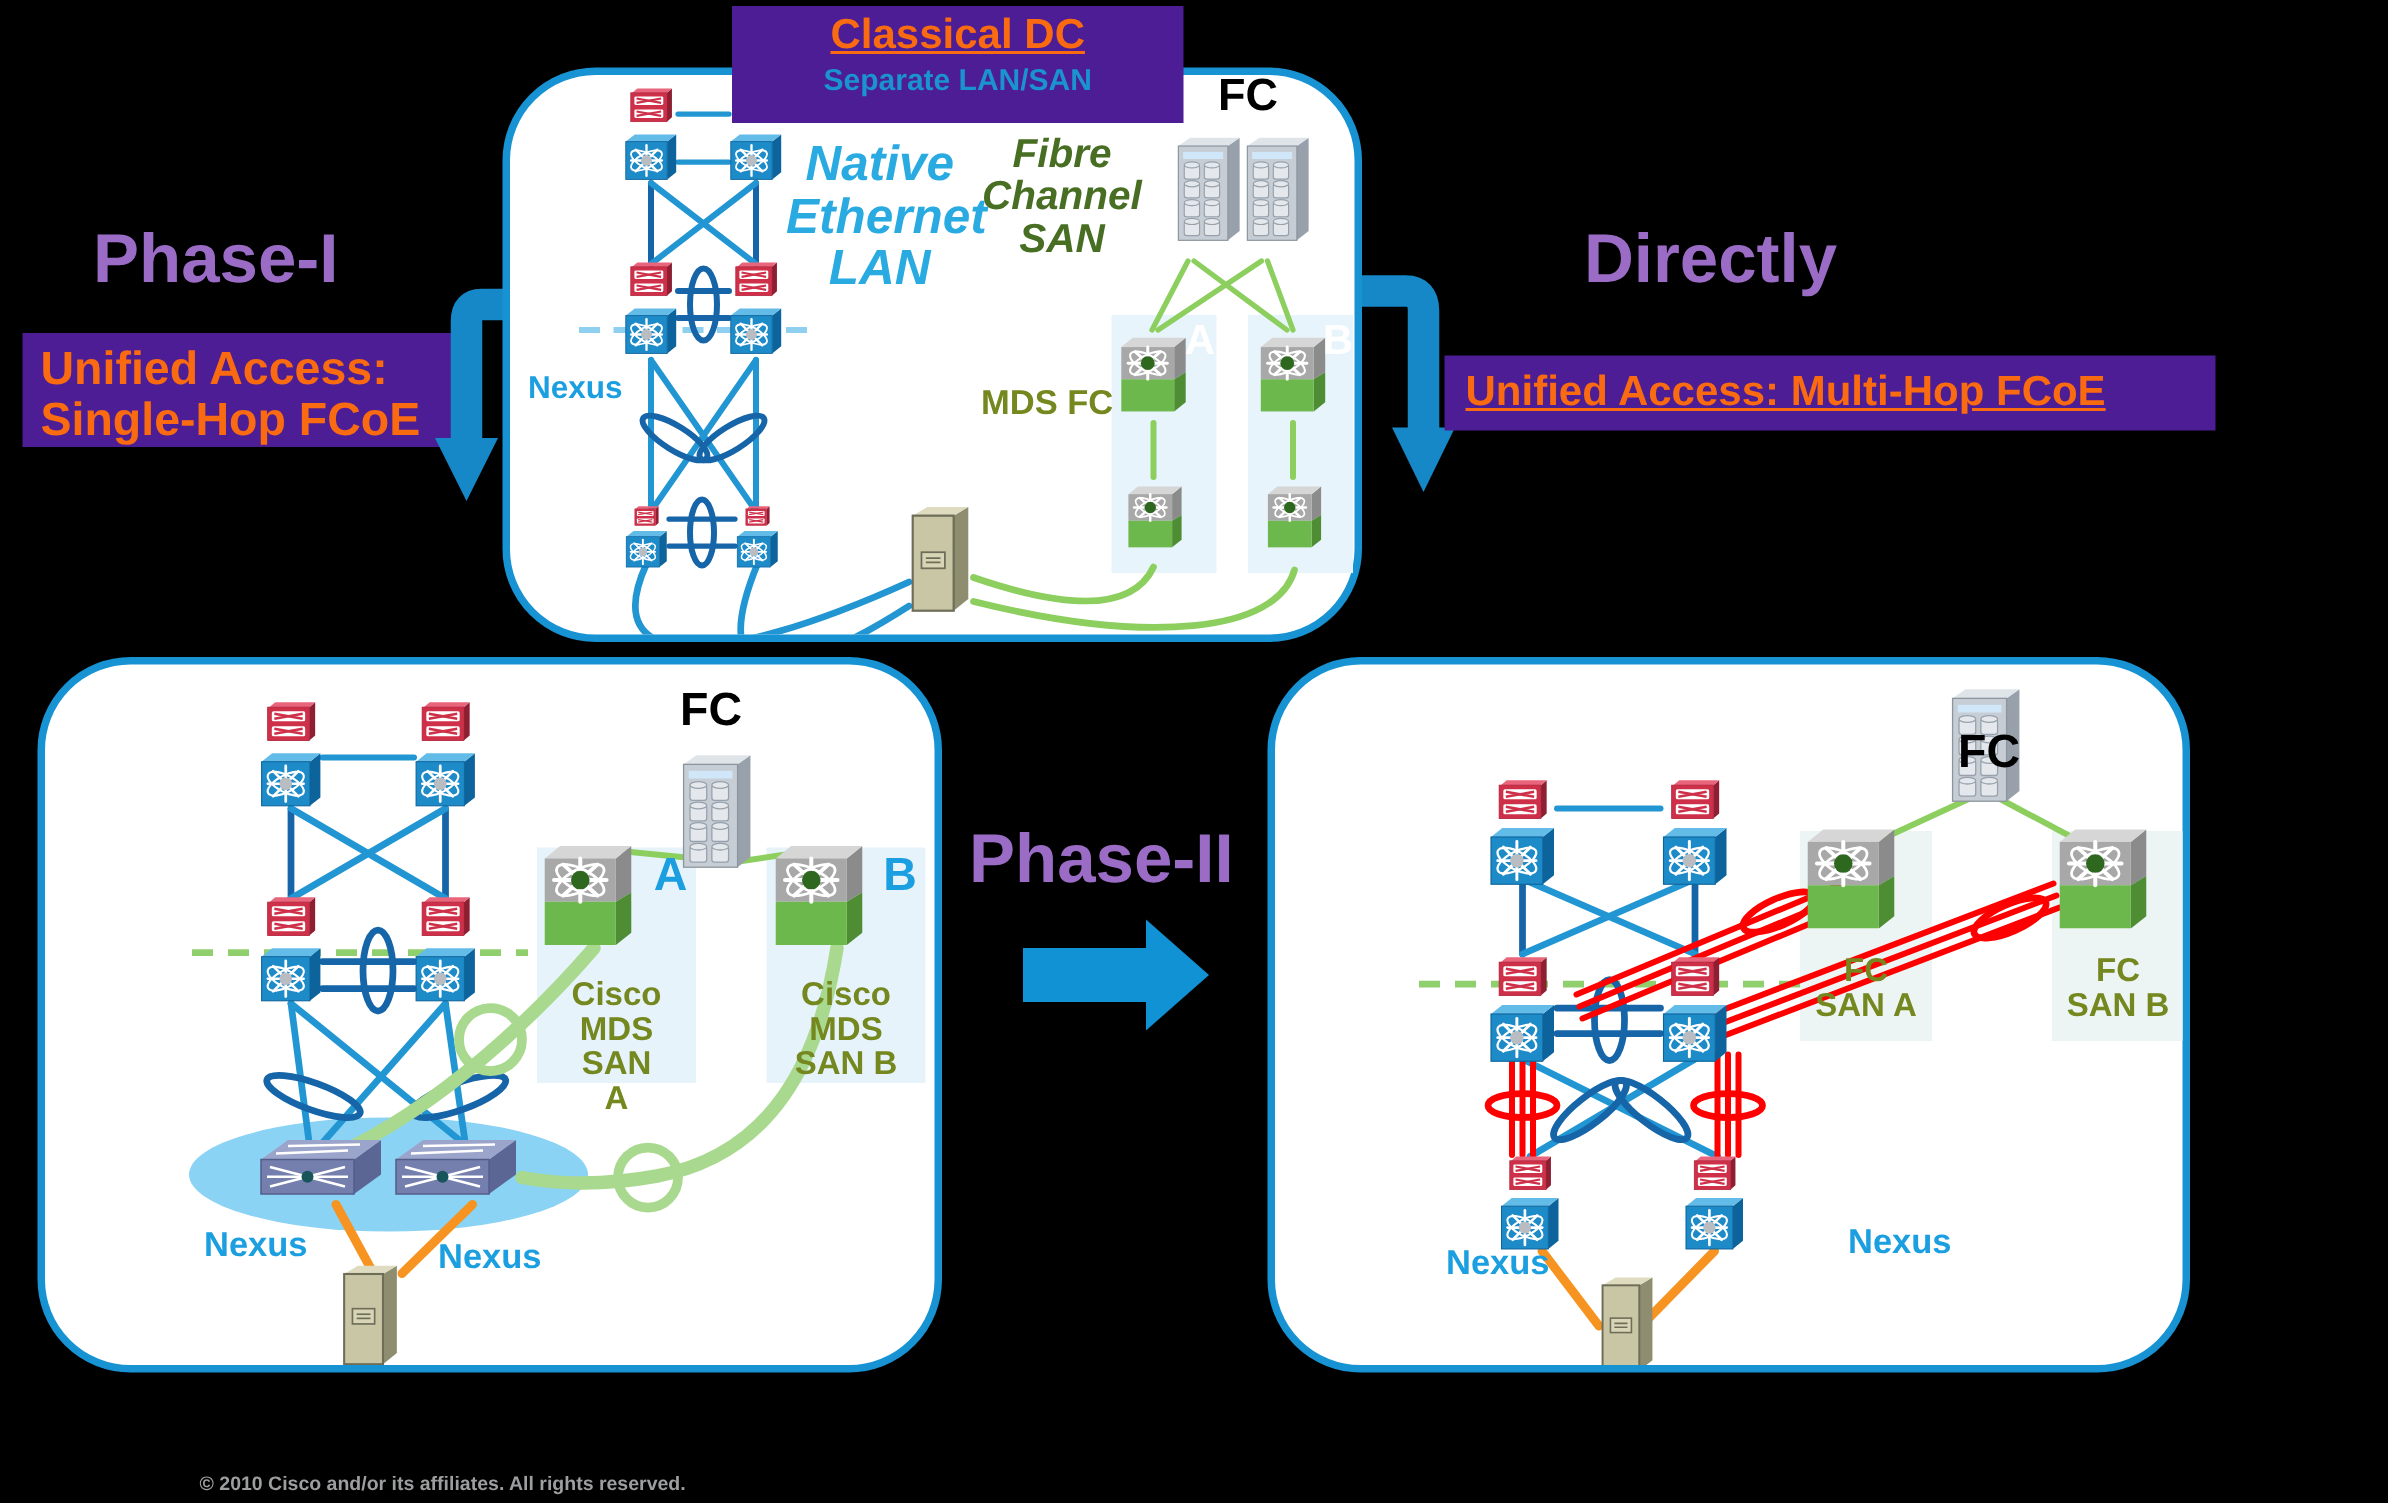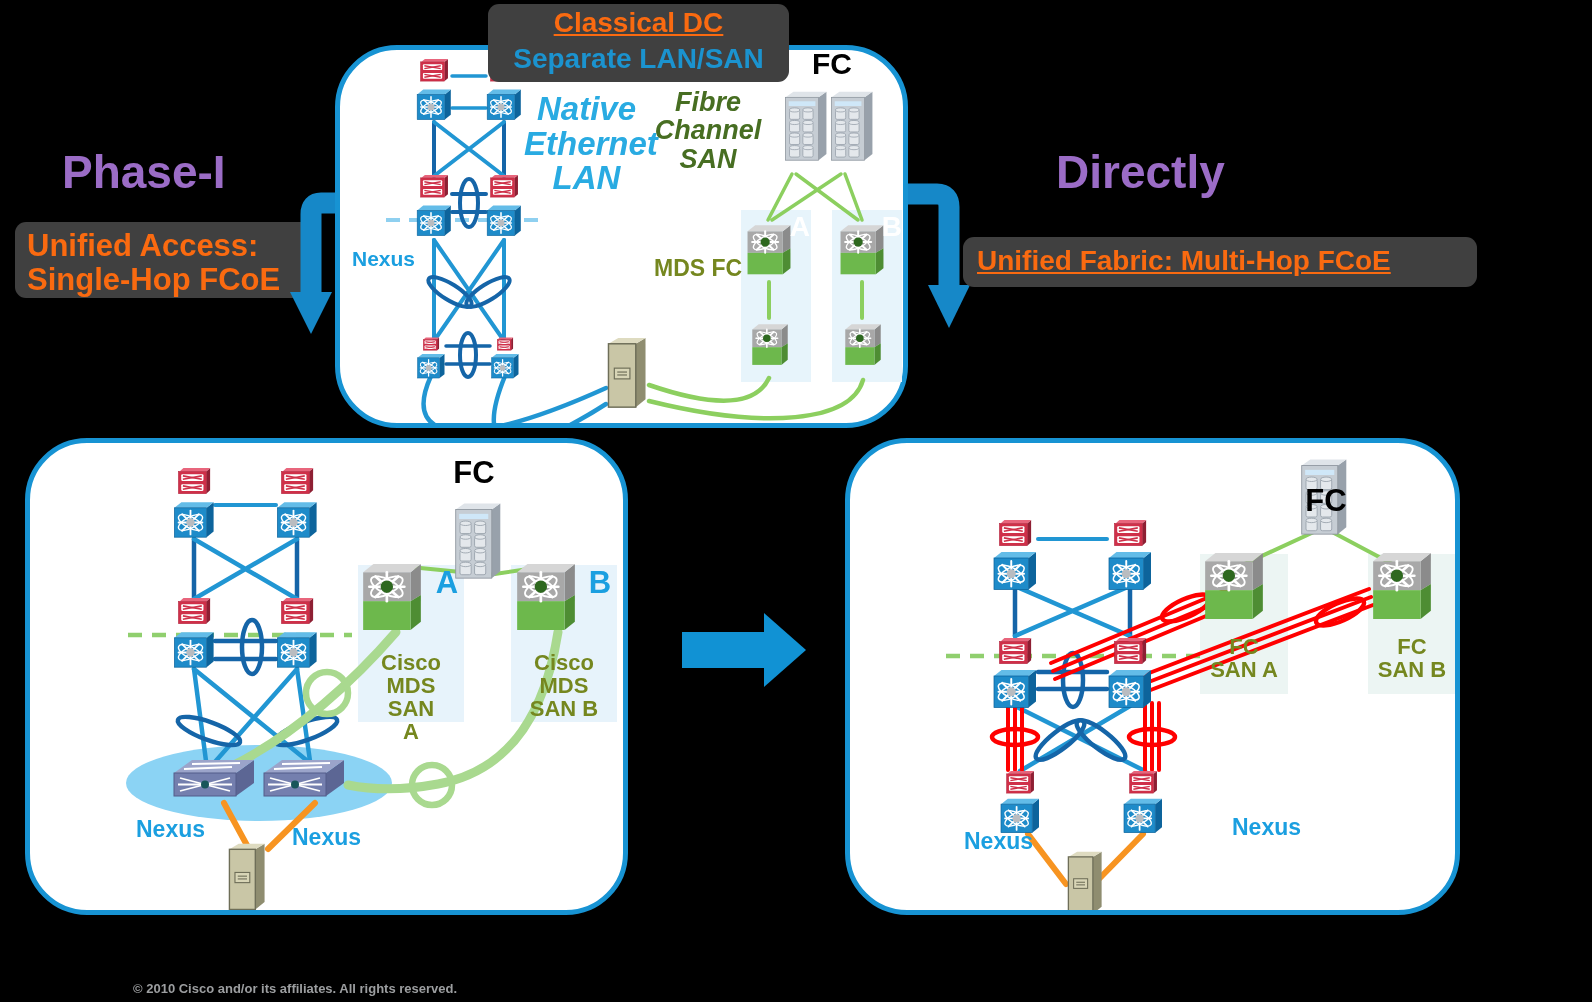--- a/index.html
+++ b/index.html
@@ -7,21 +7,21 @@
          font-family:"Liberation Sans",sans-serif;overflow:hidden;}
   .abs{position:absolute;}
   .panel{position:absolute;background:#fff;border:5px solid #1793d3;
          border-radius:62px;box-sizing:border-box;}
   .lbl{position:absolute;font-weight:bold;line-height:1.05;white-space:nowrap;}
   .ctr{text-align:center;white-space:normal;}
   .purple{color:#9b6cc6;font-size:46px;}
   .orange{color:#fa6a10;}
   .cblue{color:#1b9fe0;}
   .olive{color:#75871f;}
-  .bluebar{position:absolute;background:#404040;border-radius:11px;}
+  .bluebar{position:absolute;background:#4c1d95;}
   svg{display:block;}
 </style>
 </head>
 <body>
 
 <svg width="0" height="0" style="position:absolute" aria-hidden="true">
 <defs>
   <symbol id="ic-core" viewBox="0 0 60 54">
     <polygon points="52,8 59,2 59,42 52,48" fill="#8e1f33"></polygon>
     <polygon points="4,8 52,8 59,2 11,2" fill="#e8657c"></polygon>
@@ -201,26 +201,26 @@
       <div>SAN</div>
     </div>
     <div class="lbl cblue" style="left:12px;top:198px;font-size:21px;">Nexus</div>
     <div class="lbl olive" style="left:314px;top:206px;font-size:23px;">MDS FC</div>
     <div class="lbl" style="left:436px;top:162px;width:34px;font-size:28px;color:#fff;text-align:right;">A</div>
     <div class="lbl" style="left:528px;top:162px;width:34px;font-size:28px;color:#fff;text-align:right;">B</div>
   </div>
 
   <div class="bluebar" style="left:488px;top:4px;width:301px;height:78px;">
     <div class="lbl orange ctr" style="left:0;top:4px;width:301px;font-size:28px;text-decoration:underline;">Classical DC</div>
-    <div class="lbl ctr" style="left:0;top:40px;width:301px;font-size:28px;color:#1b93cf;">Separate LAN/SAN</div>
+    <div class="lbl ctr" style="left:0;top:40px;width:301px;font-size:20px;color:#1b93cf;">Separate LAN/SAN</div>
   </div>
 
   <div class="lbl purple" style="left:1056px;top:148px;">Directly</div>
   <div class="bluebar" style="left:963px;top:237px;width:514px;height:50px;">
-    <div class="lbl orange" style="left:14px;top:9px;font-size:28px;text-decoration:underline;">Unified Fabric: Multi-Hop FCoE</div>
+    <div class="lbl orange" style="left:14px;top:9px;font-size:28px;text-decoration:underline;">Unified Access: Multi-Hop FCoE</div>
   </div>
 
   <div class="panel" style="left:25px;top:438px;width:603px;height:477px;">
     <svg class="abs" style="left:0;top:0;" width="593" height="467" viewBox="0 0 593 467">
       <rect x="328" y="122" width="106" height="157" fill="#e7f3fb"></rect>
       <rect x="481" y="122" width="106" height="157" fill="#e7f3fb"></rect>
       <path d="M98 192 H322" stroke="#90cf6e" stroke-width="4.5" stroke-dasharray="14 10" fill="none"></path>
       <ellipse cx="229" cy="340" rx="133" ry="38" fill="#8bd3f4"></ellipse>
       <g stroke-linecap="round">
         <path d="M185 62 H246" stroke="#2196d3" stroke-width="4" fill="none"></path>
@@ -274,20 +274,21 @@
     </div>
     <div class="lbl olive ctr" style="left:484px;top:208px;width:100px;font-size:22px;">
       <div>Cisco</div>
       <div>MDS</div>
       <div>SAN B</div>
     </div>
     <div class="lbl cblue" style="left:106px;top:374px;font-size:23px;">Nexus</div>
     <div class="lbl cblue" style="left:262px;top:382px;font-size:23px;">Nexus</div>
   </div>
 
+  <div class="lbl purple" style="left:646px;top:548px;">Phase-II</div>
   <svg class="abs" style="left:678px;top:603px;" width="132" height="92" viewBox="0 0 132 92">
     <rect x="4" y="29" width="82" height="36" fill="#1192d4"></rect>
     <polygon points="86,10 86,84 128,47" fill="#1192d4"></polygon>
   </svg>
 
   <div class="panel" style="left:845px;top:438px;width:615px;height:477px;">
     <svg class="abs" style="left:0;top:0;" width="605" height="467" viewBox="0 0 605 467">
       <rect x="350" y="111" width="88" height="140" fill="#ecf5f3"></rect>
       <rect x="518" y="111" width="88" height="140" fill="#ecf5f3"></rect>
       <path d="M96 213 H352" stroke="#90cf6e" stroke-width="4.5" stroke-dasharray="14 10" fill="none"></path>

